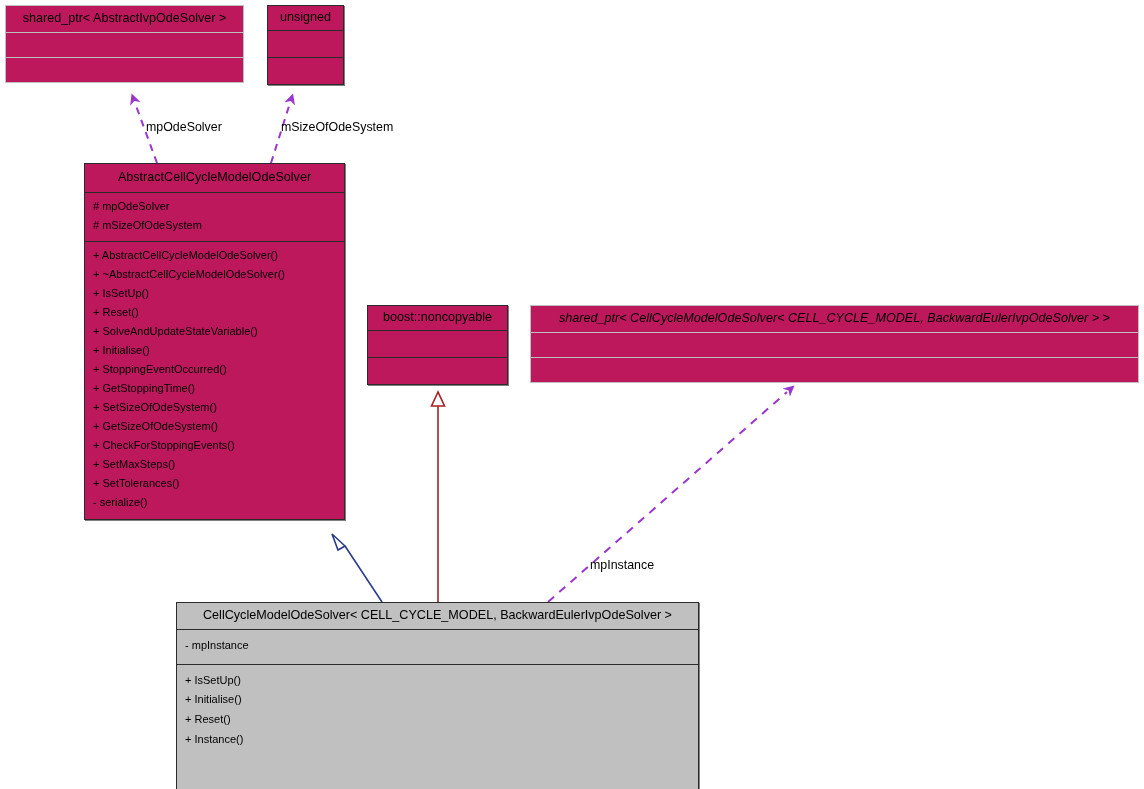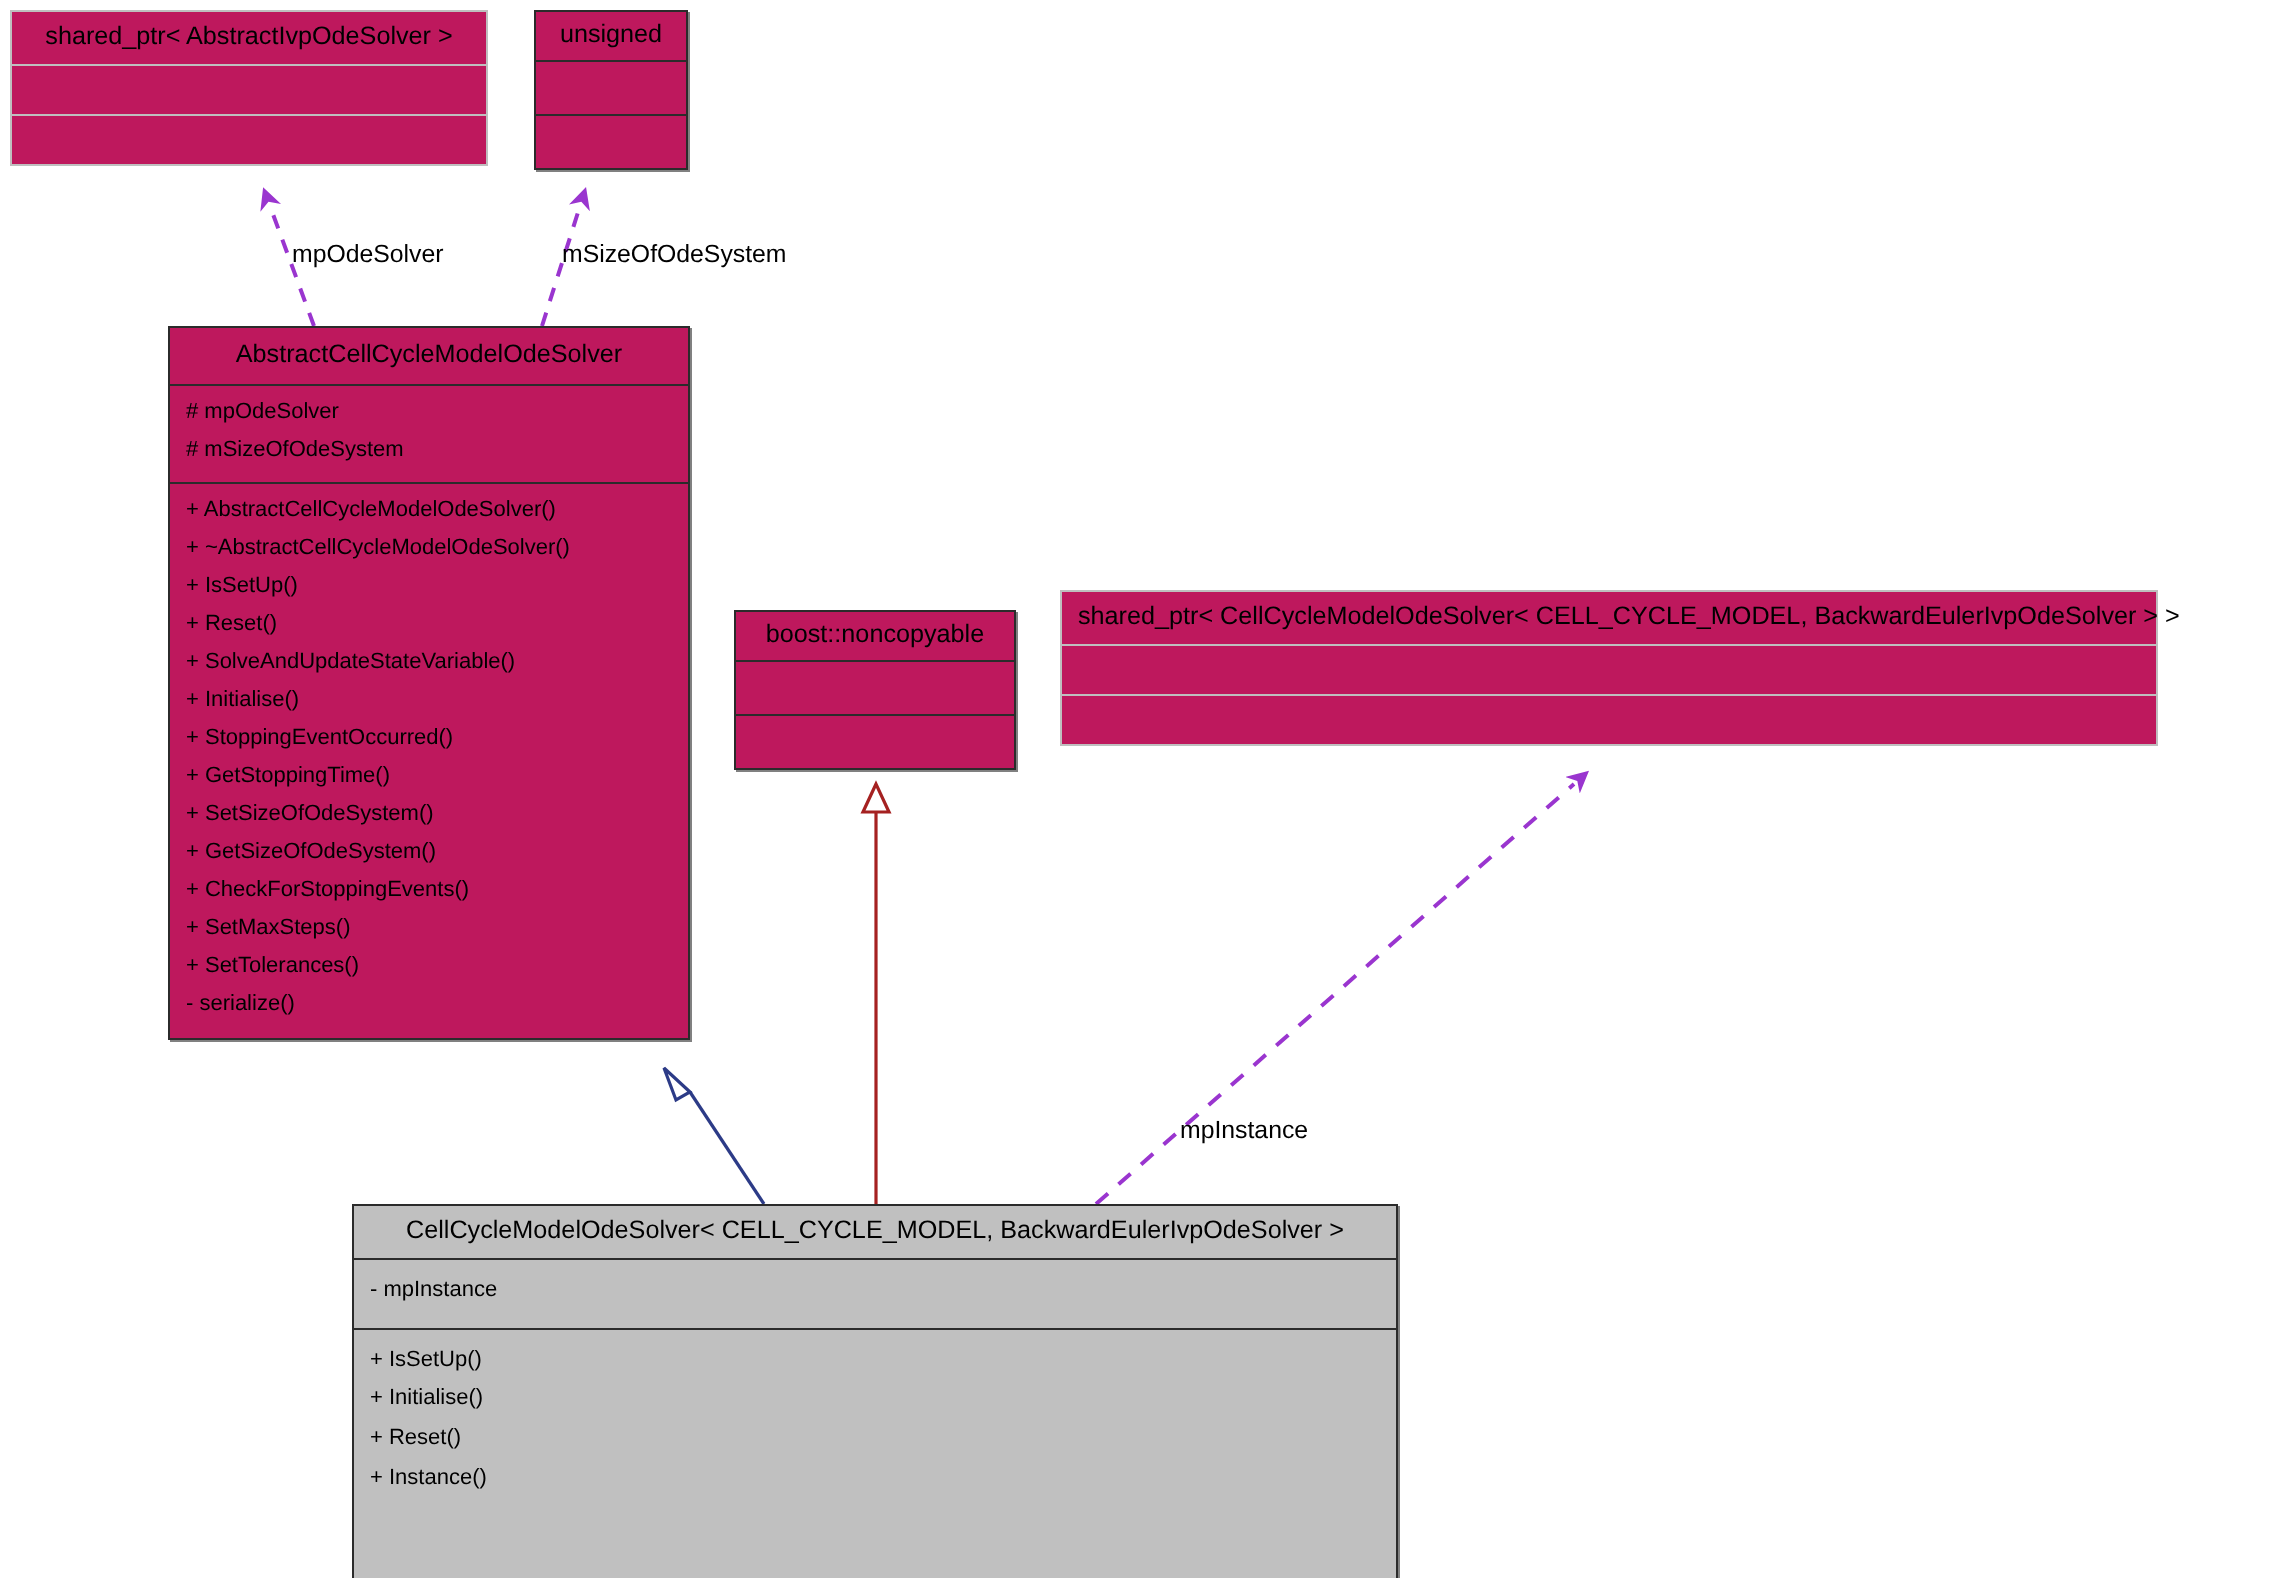--- a/index.html
+++ b/index.html
@@ -173,21 +173,21 @@
   </div>
 
   <div class="node solid" style="left:367px; top:305px; width:141px;">
     <div class="title">boost::noncopyable</div>
     <div class="sep"></div>
     <div class="compartment empty"></div>
     <div class="sep"></div>
     <div class="compartment empty"></div>
   </div>
 
-  <div class="node light" style="left:530px; top:295px; width:549px;">
+  <div class="node light" style="left:530px; top:305px; width:609px;font-style:italic;">
     <div class="title">shared_ptr&lt; CellCycleModelOdeSolver&lt; CELL_CYCLE_MODEL, BackwardEulerIvpOdeSolver &gt; &gt;</div>
     <div class="sep"></div>
     <div class="compartment empty"></div>
     <div class="sep"></div>
     <div class="compartment empty"></div>
   </div>
 
   <div class="node filled" style="left:176px; top:602px; width:523px;">
     <div class="title" style="padding-top:6px; padding-bottom:7px;">CellCycleModelOdeSolver&lt; CELL_CYCLE_MODEL, BackwardEulerIvpOdeSolver &gt;</div>
     <div class="sep"></div>

